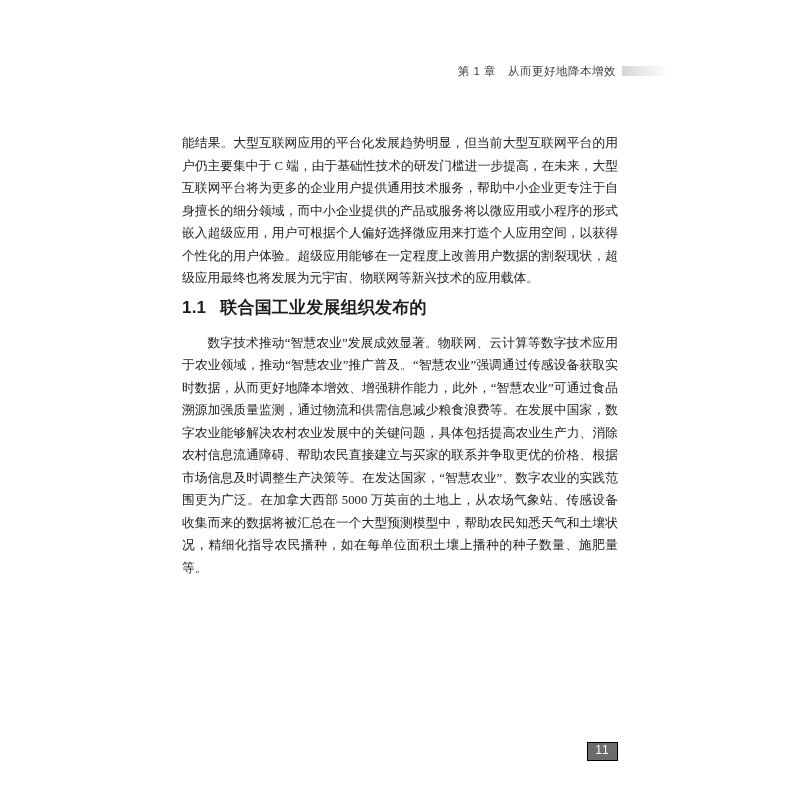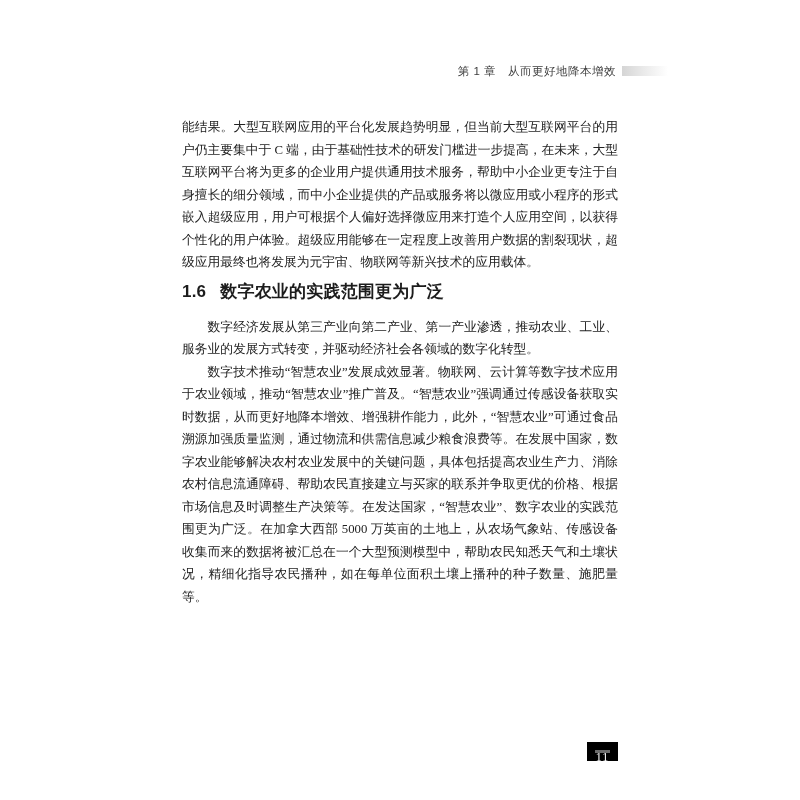--- a/index.html
+++ b/index.html
@@ -31,21 +31,21 @@
   .running-header .chapter-title { white-space: nowrap; }
   .header-rule-bar {
     margin-left: 6px;
     width: 46px;
     height: 10px;
     background: linear-gradient(to right, #d5d5d5 0%, #e9e9e9 45%, #ffffff 100%);
   }
   
   .content-area {
     position: absolute;
-    top: 116px;
+    top: 132px;
     left: 182px;
     width: 436px;
     font-size: 12.75px;
     line-height: 22.5px;
     color: #222222;
     text-align: justify;
   }
   .content-area p { text-align: justify; }
   .para-indent { text-indent: 2em; }
   .section-heading {
@@ -61,23 +61,23 @@
   }
   .section-heading .section-number { margin-right: 14px; }
   
   .page-number-badge {
     position: absolute;
     top: 742px;
     left: 587px;
     width: 31px;
     height: 19px;
     background: #6c6c6c;
-    border: 8px solid #000000;
+    border: 1px solid #000000;
     color: #ffffff;
-    font-family: Liberation Serif, serif;
+    font-family: Liberation Sans, sans-serif;
     font-size: 12px;
     line-height: 15px;
     text-align: center;
     letter-spacing: 1px;
   }
 </style>
 </head>
 <body>
 
 <div class="page">
@@ -86,24 +86,23 @@
     <span class="chapter-label">第 1 章</span>
     <span class="chapter-title">从而更好地降本增效</span>
     <span class="header-rule-bar"></span>
   </div>
 
   <div class="content-area">
 
     <p>能结果。大型互联网应用的平台化发展趋势明显，但当前大型互联网平台的用户仍主要集中于 C 端，由于基础性技术的研发门槛进一步提高，在未来，大型互联网平台将为更多的企业用户提供通用技术服务，帮助中小企业更专注于自身擅长的细分领域，而中小企业提供的产品或服务将以微应用或小程序的形式嵌入超级应用，用户可根据个人偏好选择微应用来打造个人应用空间，以获得个性化的用户体验。超级应用能够在一定程度上改善用户数据的割裂现状，超级应用最终也将发展为元宇宙、物联网等新兴技术的应用载体。</p>
 
     <h2 class="section-heading">
-      <span class="section-number">1.6</span><span>数字农业的实践范围更为广泛</span>
+      <span class="section-number">1.1</span><span>联合国工业发展组织发布的</span>
     </h2>
 
-    <p class="para-indent">数字经济发展从第三产业向第二产业、第一产业渗透，推动农业、工业、服务业的发展方式转变，并驱动经济社会各领域的数字化转型。</p>
 
     <p class="para-indent">数字技术推动“智慧农业”发展成效显著。物联网、云计算等数字技术应用于农业领域，推动“智慧农业”推广普及。“智慧农业”强调通过传感设备获取实时数据，从而更好地降本增效、增强耕作能力，此外，“智慧农业”可通过食品溯源加强质量监测，通过物流和供需信息减少粮食浪费等。在发展中国家，数字农业能够解决农村农业发展中的关键问题，具体包括提高农业生产力、消除农村信息流通障碍、帮助农民直接建立与买家的联系并争取更优的价格、根据市场信息及时调整生产决策等。在发达国家，“智慧农业”、数字农业的实践范围更为广泛。在加拿大西部 5000 万英亩的土地上，从农场气象站、传感设备收集而来的数据将被汇总在一个大型预测模型中，帮助农民知悉天气和土壤状况，精细化指导农民播种，如在每单位面积土壤上播种的种子数量、施肥量等。</p>
 
 
   </div>
 
   <div class="page-number-badge">11</div>
 
 </div>
 

